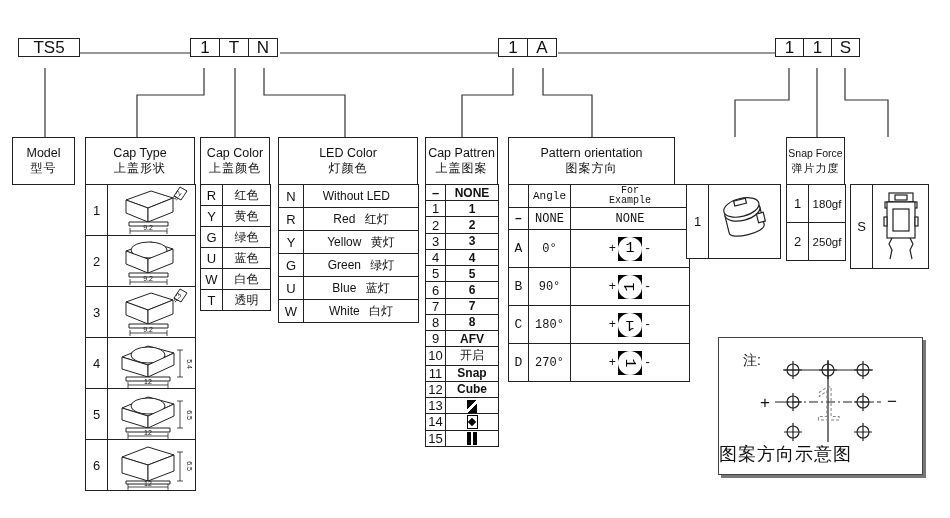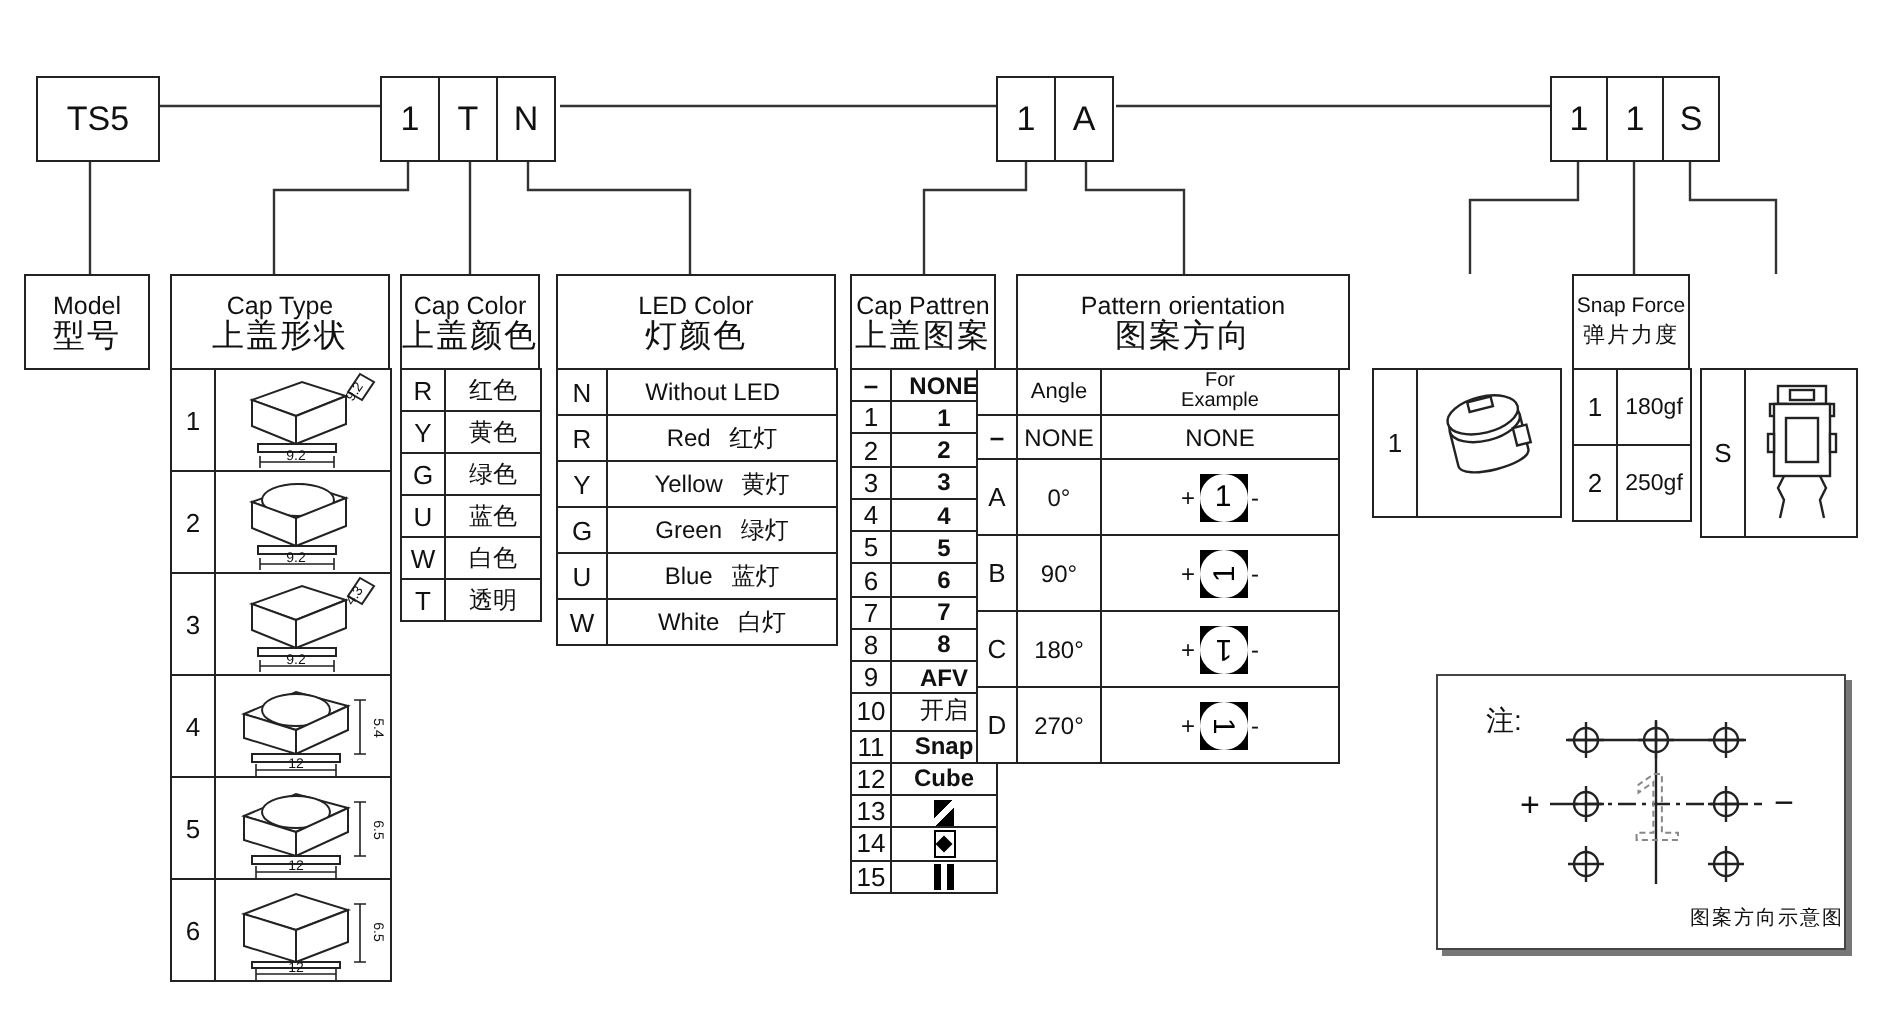--- a/index.html
+++ b/index.html
@@ -1,26 +1,26 @@
 <!DOCTYPE html>
 <html><head>
 <meta charset="utf-8">
 <style>
   html,body{margin:0;padding:0;background:#fff;}
   .stage{position:relative;width:950px;height:518px;background:#fff;
          font-family:"Liberation Sans",sans-serif;color:#111;overflow:hidden;}
   .connectors{position:absolute;left:0;top:0;z-index:0;}
-  .codebox{position:absolute;top:38px;height:43px;border:1px solid #222;background:#fff;
+  .codebox{position:absolute;top:38px;height:19px;border:1px solid #222;background:#fff;
            box-sizing:border-box;display:flex;align-items:center;justify-content:center;
            font-size:17px;z-index:2;}
   .hdr{position:absolute;top:137px;height:48px;border:1px solid #222;background:#fff;
        box-sizing:border-box;display:flex;flex-direction:column;align-items:center;
        justify-content:center;gap:2px;text-align:center;z-index:2;}
   .hdr .en{font-size:12.5px;line-height:13px;}
-  .hdr .zh{font-size:16px;line-height:13px;letter-spacing:1px;}
+  .hdr .zh{font-size:12px;line-height:13px;letter-spacing:1px;}
   table.tbl{position:absolute;border-collapse:collapse;background:#fff;table-layout:fixed;z-index:1;}
   .tbl td{border:1px solid #222;padding:0;text-align:center;font-size:12px;overflow:hidden;box-sizing:border-box;}
   .tbl .code{font-size:13px;}
   .bold{font-weight:bold;}
   .semib{font-weight:600;font-size:12.5px;}
   .dim{font-size:7px;fill:#111;font-family:"Liberation Sans",sans-serif;}
   svg.draw{display:block;margin:0 auto;}
   .led-en{display:inline-block;}
   .led-zh{display:inline-block;margin-left:6px;}
   .left-cell{text-align:left;padding-left:8px;}
@@ -35,21 +35,21 @@
   .pat .c{width:24px;height:24px;border-radius:50%;background:#fff;display:flex;
           align-items:center;justify-content:center;font-size:15px;color:#000;}
   .pat .c[data-deg="0"]{transform:none;}
   .pat .c[data-deg="-90"]{transform:rotate(-90deg);}
   .pat .c[data-deg="180"]{transform:rotate(180deg);}
   .pat .c[data-deg="90"]{transform:rotate(90deg);}
   .angle-cell{font-size:11px;}
   .notebox{position:absolute;left:718px;top:337px;width:205px;height:138px;border:1px solid #444;
            background:#fff;box-sizing:border-box;box-shadow:3px 3px 0 #777;z-index:1;}
   .note-label{position:absolute;left:24px;top:14px;font-size:14px;}
-  .note-caption{position:absolute;left:0;right:0;bottom:8px;text-align:right;font-size:10px;letter-spacing:1px;}
+  .note-caption{position:absolute;left:0;right:16px;bottom:8px;text-align:left;font-size:18px;letter-spacing:1px;}
 </style>
 </head>
 <body>
 
 <div class="stage">
 
   <svg class="connectors" width="950" height="518">
     <g stroke="#333" stroke-width="1.2" fill="none">
       <path d="M80,53 H190"></path>
       <path d="M280,53 H498"></path>
@@ -369,21 +369,21 @@
       <td class="code">14</td>
       <td><span class="icn icn-diamond"></span></td>
     </tr>
     <tr>
       <td class="code">15</td>
       <td><span class="icn icn-stripe"></span></td>
     </tr>
   </tbody>
     </table>
 
-  <table class="tbl" style="left:488px;top:184px;width:167px;">
+  <table class="tbl" style="left:508px;top:184px;width:167px;font-family:Liberation Mono, monospace;">
     <tbody>
         <tr style="height:23px;">
       <td style="width:20px;"></td>
       <td style="width:42px;font-size:11px;">Angle</td>
       <td style="width:119px;font-size:10px;line-height:10px;">
         <div>For</div>
         <div>Example</div>
       </td>
     </tr>
     <tr style="height:22px;">

